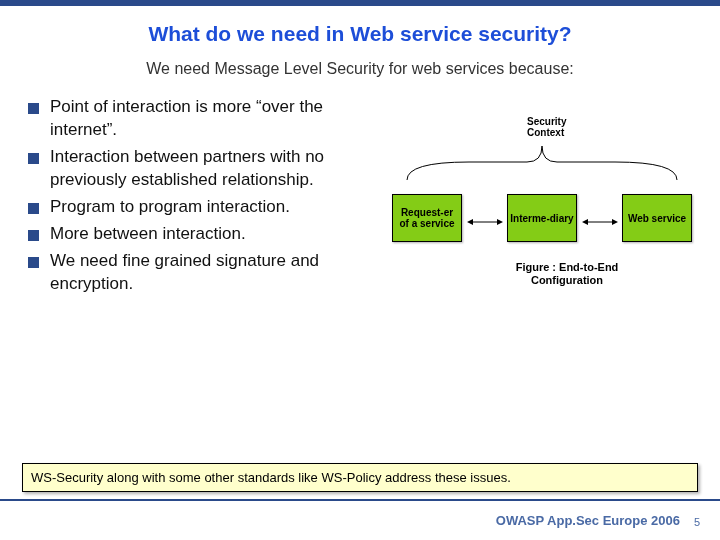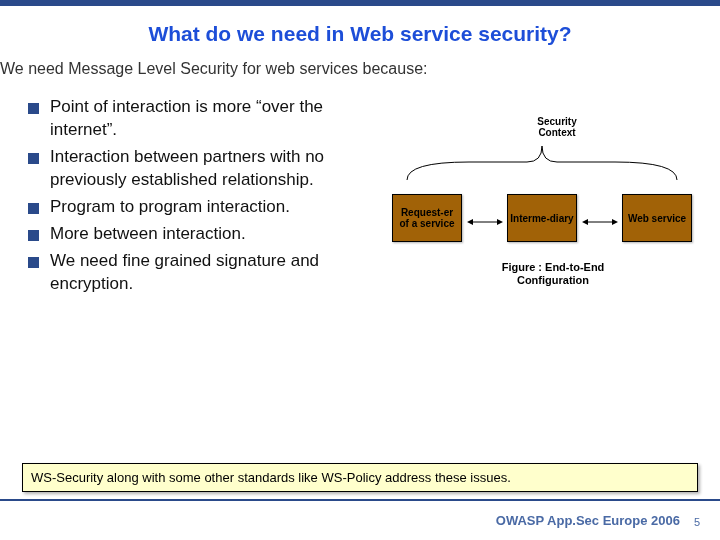--- a/index.html
+++ b/index.html
@@ -17,21 +17,21 @@
     width: 100%;
   }
   .title {
     text-align: center;
     font-weight: bold;
     font-size: 21px;
     color: #1d4ed8;
     margin-top: 16px;
   }
   .subtitle {
-    text-align: left;
+    text-align: center;
     font-size: 16px;
     color: #333;
     margin-top: 14px;
   }
   .content {
     display: flex;
     padding: 18px 28px 0 28px;
     gap: 20px;
   }
   .left {
@@ -66,21 +66,20 @@
     position: relative;
     width: 300px;
     height: 200px;
     margin-top: 20px;
   }
   .sec-context {
     position: absolute;
     top: 0;
     left: 135px;
     width: 60px;
-    text-align: center;
     font-size: 10px;
     font-weight: bold;
     line-height: 1.1;
   }
   .brace-svg {
     position: absolute;
     top: 26px;
     left: 5px;
     width: 290px;
     height: 40px;
@@ -89,21 +88,21 @@
     position: absolute;
     top: 78px;
     left: 0;
     width: 300px;
     display: flex;
     justify-content: space-between;
     align-items: center;
   }
   .dbox {
     border: 1px solid #000;
-    background: #a16207;
+    background: #84cc16;
     width: 70px;
     height: 48px;
     display: flex;
     align-items: center;
     justify-content: center;
     text-align: center;
     font-size: 10px;
     font-weight: bold;
     line-height: 1.1;
     padding: 2px;
@@ -112,21 +111,21 @@
   .dbl-arrow {
     width: 36px;
     height: 10px;
     position: relative;
     flex-shrink: 0;
   }
   .dbl-arrow svg { width: 100%; height: 100%; }
   .fig-caption {
     position: absolute;
     top: 145px;
-    left: 91px;
+    left: 105px;
     width: 140px;
     text-align: center;
     font-size: 11px;
     font-weight: bold;
     line-height: 1.2;
   }
   .callout {
     position: absolute;
     left: 22px;
     bottom: 48px;

